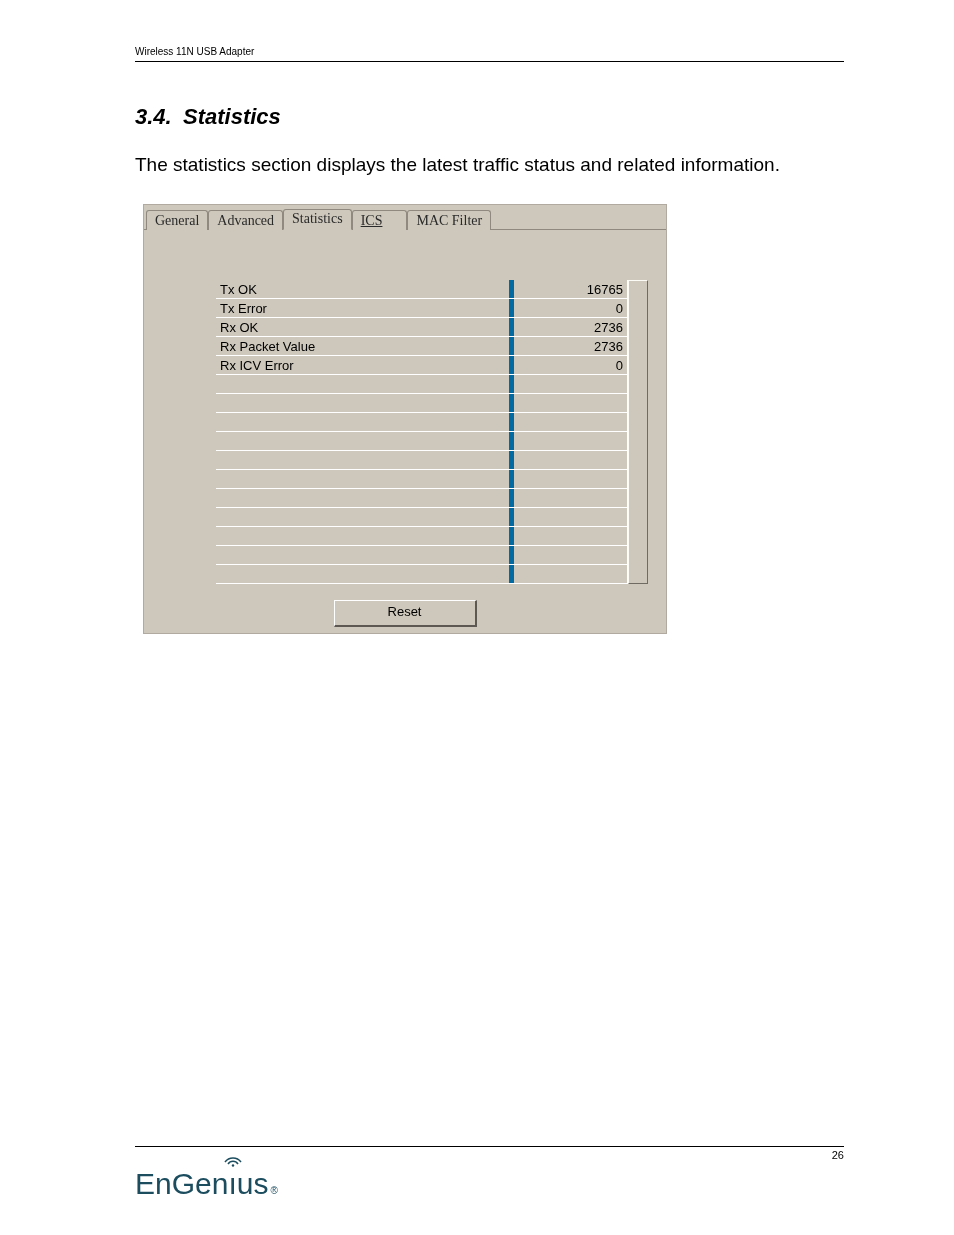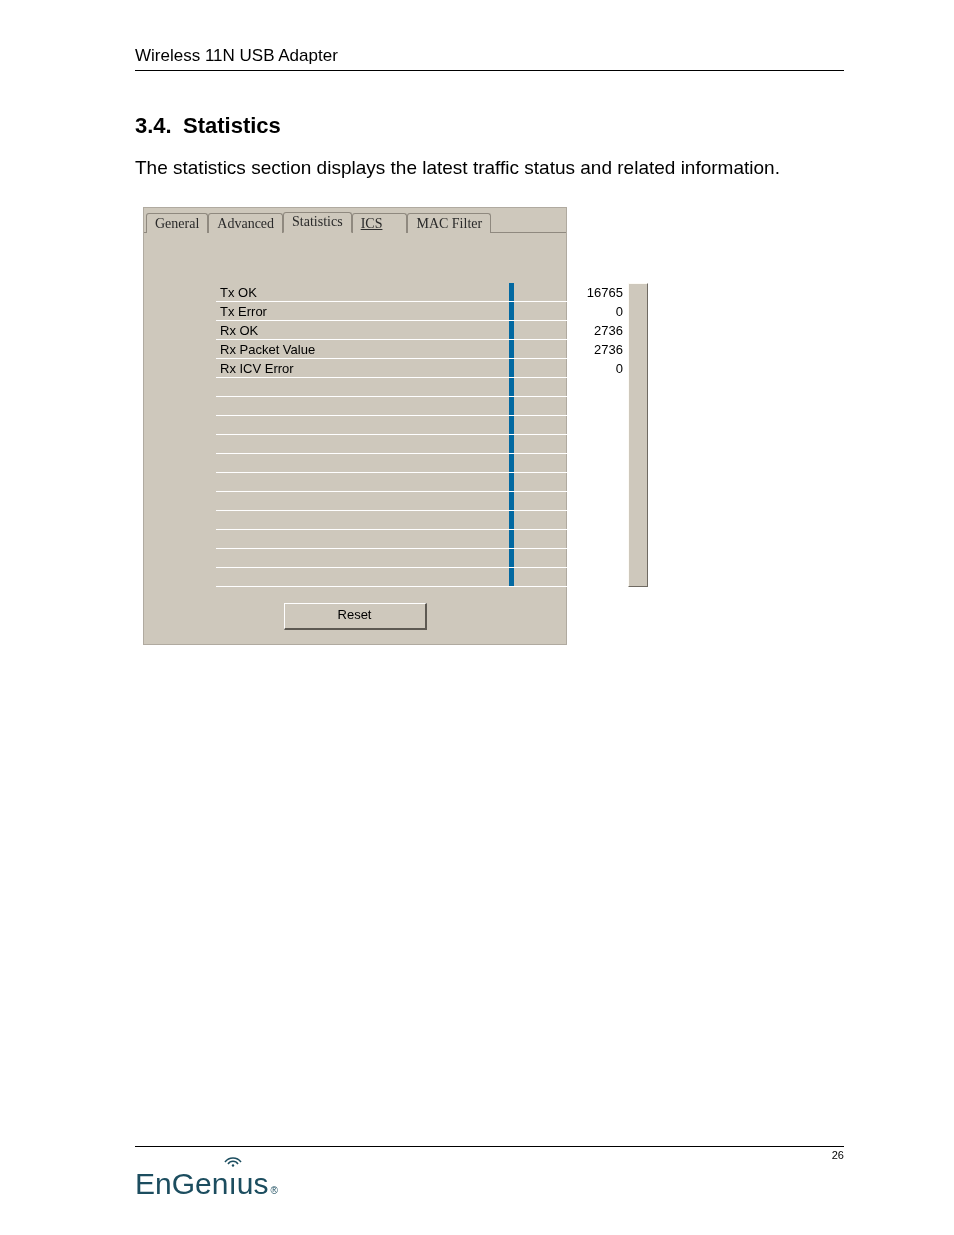--- a/index.html
+++ b/index.html
@@ -10,47 +10,48 @@
     color: #000;
     width: 954px;
   }
   .page {
     padding: 46px 110px 40px 135px;
     box-sizing: border-box;
     position: relative;
     min-height: 1235px;
   }
   .header-line {
-    font-size: 17px;
+    font-size: 10px;
     padding-bottom: 4px;
     border-bottom: 1px solid #000;
     margin-bottom: 42px;
   }
   .section-heading {
     font-size: 22px;
     font-weight: bold;
-    margin-bottom: 18px;
+    margin-bottom: 24px;
+    font-style: italic;
   }
   .section-heading .num {
     display: inline-block;
     width: 48px;
   }
   .body-text {
     font-size: 19px;
     margin-bottom: 28px;
   }
 
   
   .dialog {
-    width: 424px;
+    width: 524px;
     margin-left: 8px;
     background: #cec8bc;
     border: 1px solid #b0aaa0;
     box-sizing: border-box;
-    padding-bottom: 14px;
+    padding-bottom: 6px;
   }
   .tab-row {
     display: flex;
     align-items: flex-end;
     height: 24px;
     padding-left: 2px;
     font-family: "Times New Roman", serif;
     font-size: 14px;
     color: #2a2a2a;
     border-bottom: 1px solid #8f897f;

